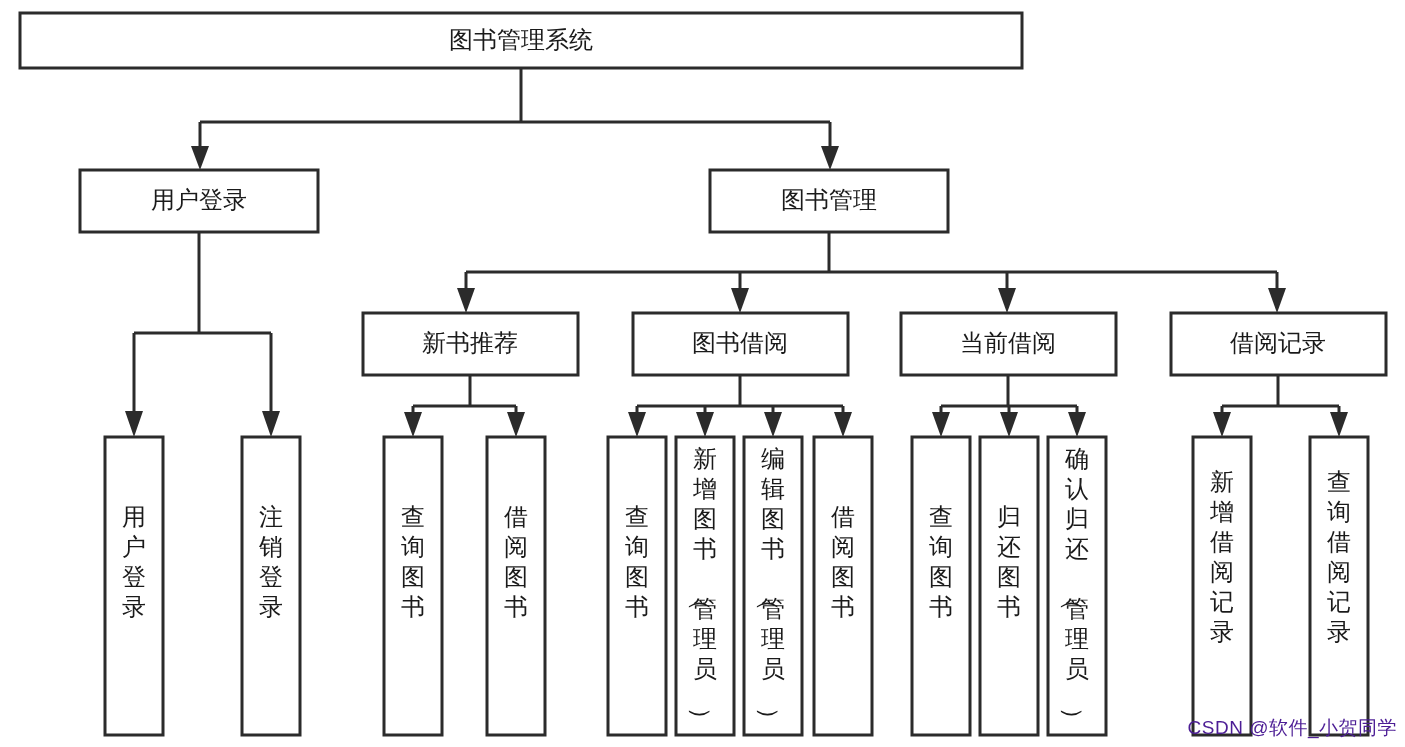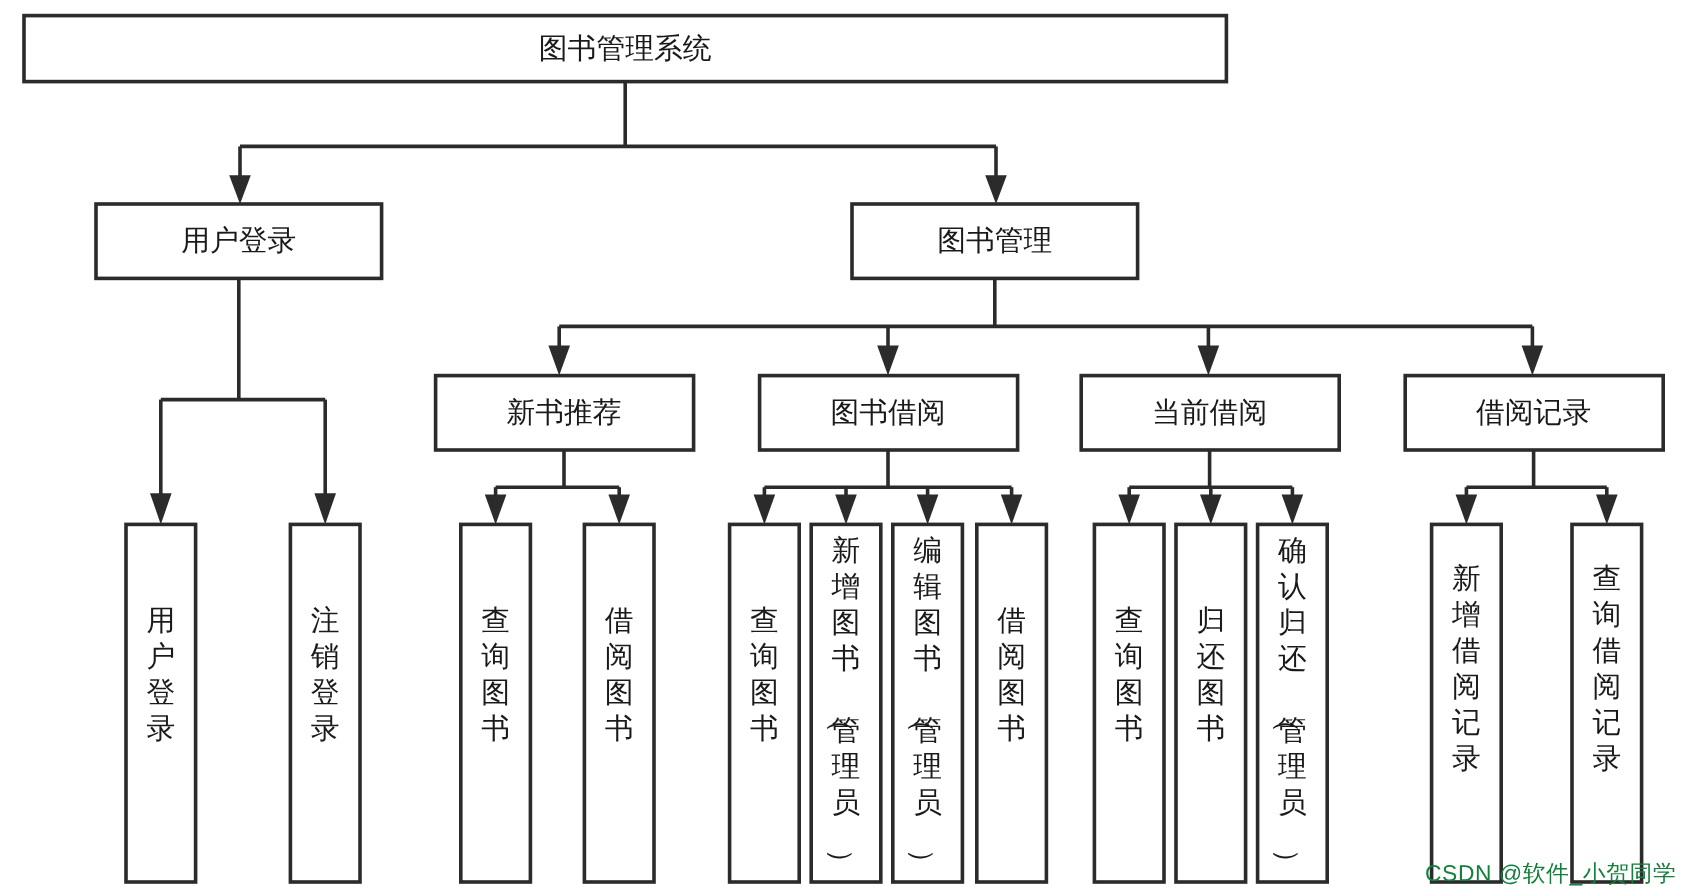--- a/index.html
+++ b/index.html
@@ -52,21 +52,21 @@
     font-size: 24px;
     fill: #1a1a1a;
     text-anchor: middle;
   }
   .watermark {
     position: absolute;
     right: 8px;
     bottom: 6px;
     font-family: "Liberation Sans", "DejaVu Sans", sans-serif;
     font-size: 19px;
-    color: #15803d;
+    color: #4c1d95;
     letter-spacing: 0.5px;
     white-space: nowrap;
     user-select: none;
   }
 </style>
 </head>
 <body>
 
 <div id="diagram-root">
 

